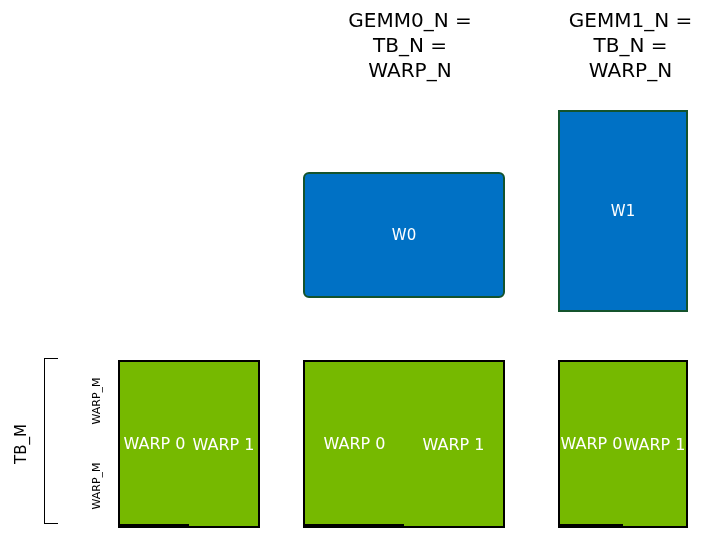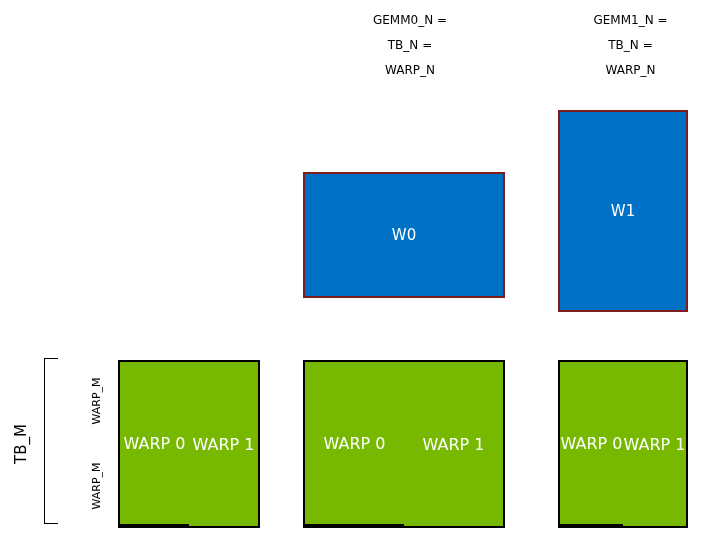--- a/index.html
+++ b/index.html
@@ -12,28 +12,28 @@
     position: relative;
     width: 720px;
     height: 540px;
     background: #ffffff;
     overflow: hidden;
   }
   .header {
     position: absolute;
     top: 8px;
     text-align: center;
-    font-size: 12px;
+    font-size: 20px;
     line-height: 25px;
     color: #000000;
   }
   .box {
     position: absolute;
     box-sizing: border-box;
-    border: 2px solid #7f1d1d;
+    border: 2px solid #14532d;
     display: flex;
     align-items: center;
     justify-content: center;
     color: #ffffff;
   }
   .blue-box { background: var(--blue, #0071C5); font-size: 15px; }
   .green-col {
     position: absolute;
     box-sizing: border-box;
     border: 2px solid #000000;
@@ -85,21 +85,21 @@
     <div>TB_N =</div>
     <div>WARP_N</div>
   </div>
 
   <div class="header" style="left: 548px; width: 165px;">
     <div>GEMM1_N =</div>
     <div>TB_N =</div>
     <div>WARP_N</div>
   </div>
 
-  <div class="box blue-box" style="left: 303px; top: 172px; width: 202px; height: 126px;">
+  <div class="box blue-box" style="left: 303px; top: 172px; width: 202px; height: 126px; border-radius: 6px;">
     <span>W0</span>
   </div>
 
   <div class="box blue-box" style="left: 558px; top: 110px; width: 130px; height: 202px;">
     <span>W1</span>
   </div>
 
   <div class="bracket"></div>
 
   <div class="vlabel tbm">TB_M</div>

